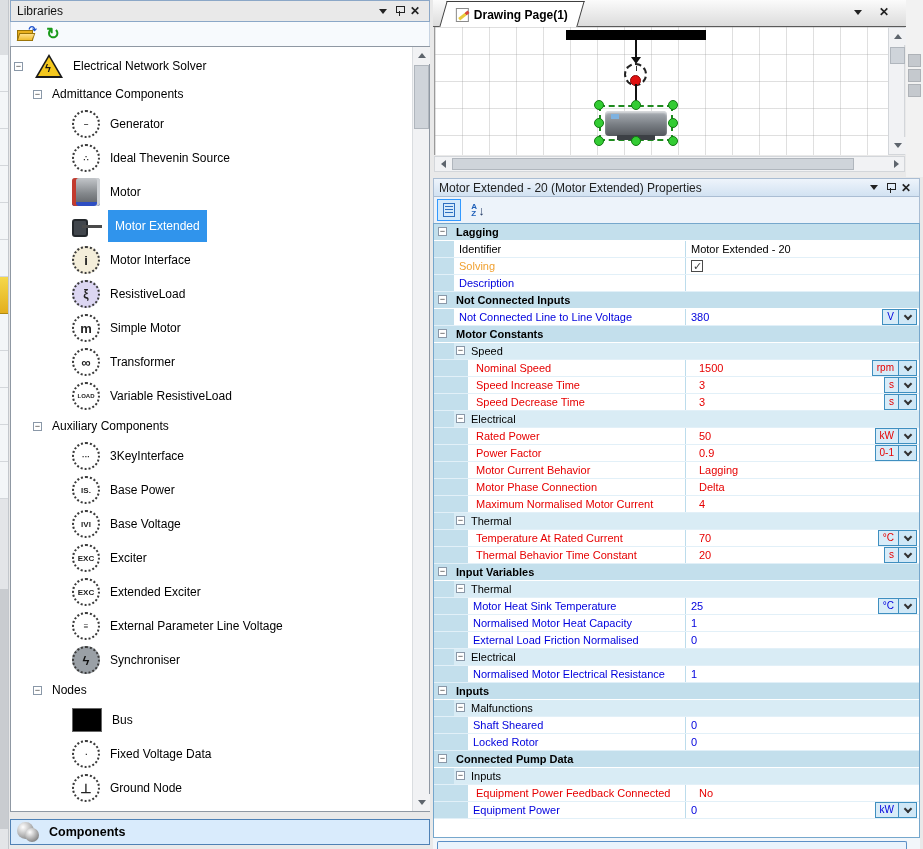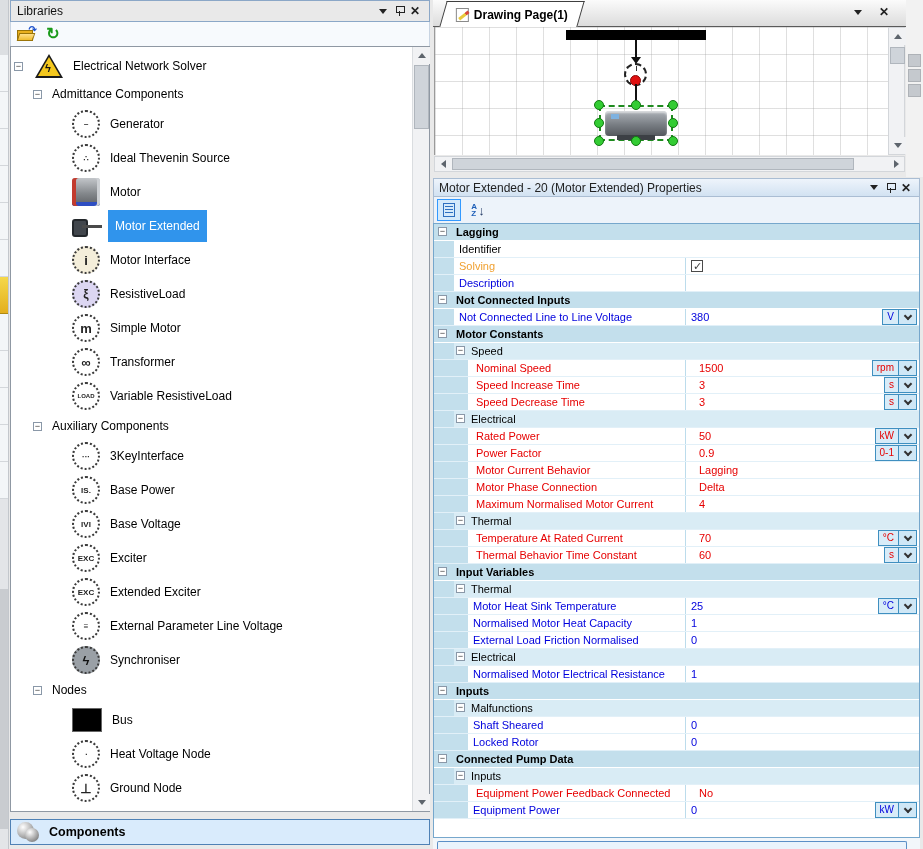--- a/index.html
+++ b/index.html
@@ -284,21 +284,21 @@
           <div class="titem group">
             <span class="xbox">−</span>
             <span class="tlabel">Nodes</span>
           </div>
           <div class="titem comp">
             <span class="ticon sq-black"></span>
             <span class="tlabel">Bus</span>
           </div>
           <div class="titem comp">
             <span class="ticon">∙</span>
-            <span class="tlabel">Heat Voltage Node</span>
+            <span class="tlabel">Fixed Voltage Data</span>
           </div>
           <div class="titem comp">
             <span class="ticon fs-m">⊥</span>
             <span class="tlabel">Ground Node</span>
           </div>
         </div>
       <div class="vsb">
         <div class="sb-btn up">
             <span class="tri-up"></span>
           </div>
@@ -410,20 +410,21 @@
       </span>
     </div>
     <div class="pgrid" id="prop-grid">
         <div class="prow cat">
           <span class="xbox">−</span>
           <span class="clabel">Lagging</span>
         </div>
         <div class="prow datarow lvl1">
           <span class="gut"></span>
           <div class="plabel c-black">Identifier</div>
+          <div class="pvalue"><span class="vtext c-black">Motor Extended - 20</span></div>
         </div>
         <div class="prow datarow lvl1">
           <span class="gut"></span>
           <div class="plabel c-orange">Solving</div>
           <div class="pvalue">
             <div class="pcheck"></div>
           </div>
         </div>
         <div class="prow datarow lvl1">
           <span class="gut"></span>
@@ -534,21 +535,21 @@
           <div class="pvalue"><span class="vtext c-red">70</span><div class="combo">
               <span class="u c-red">°C</span>
               <div class="db">
                 <span class="chev"></span>
               </div>
             </div></div>
         </div>
         <div class="prow datarow lvl2">
           <span class="gut"></span>
           <div class="plabel c-red">Thermal Behavior Time Constant</div>
-          <div class="pvalue"><span class="vtext c-red">60</span><div class="combo">
+          <div class="pvalue"><span class="vtext c-red">20</span><div class="combo">
               <span class="u c-red">s</span>
               <div class="db">
                 <span class="chev"></span>
               </div>
             </div></div>
         </div>
         <div class="prow cat">
           <span class="xbox">−</span>
           <span class="clabel">Input Variables</span>
         </div>

